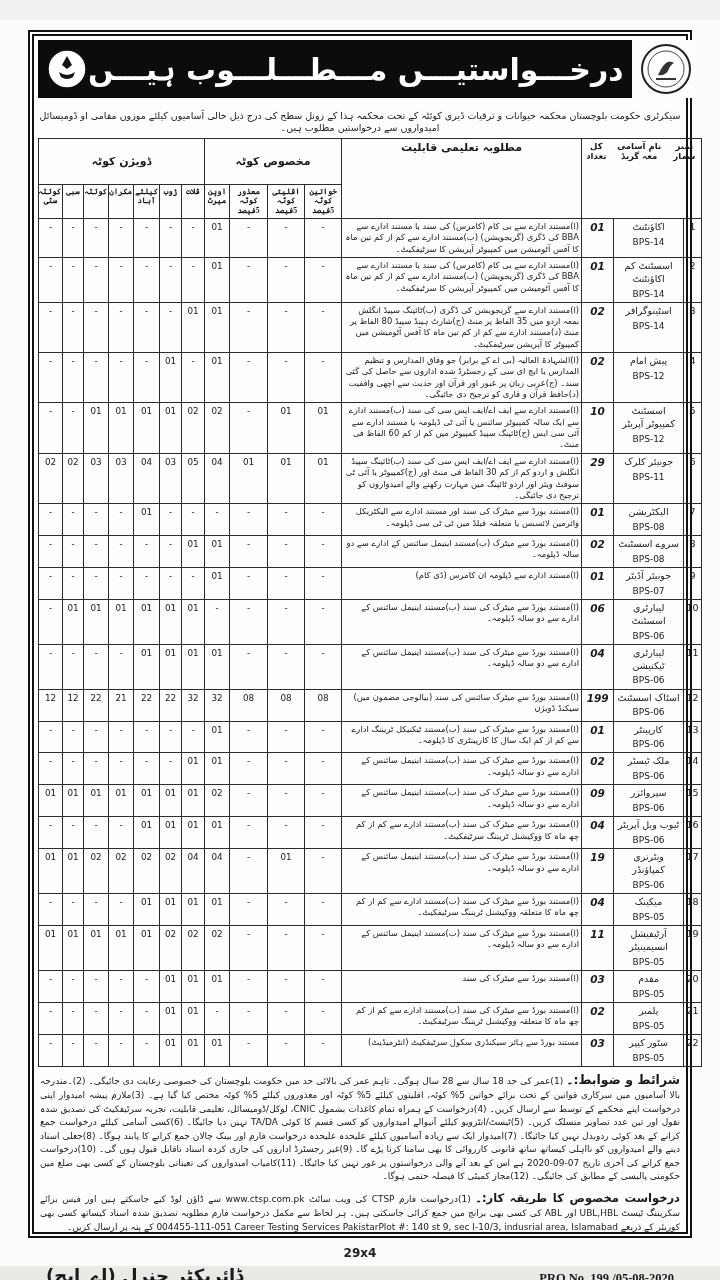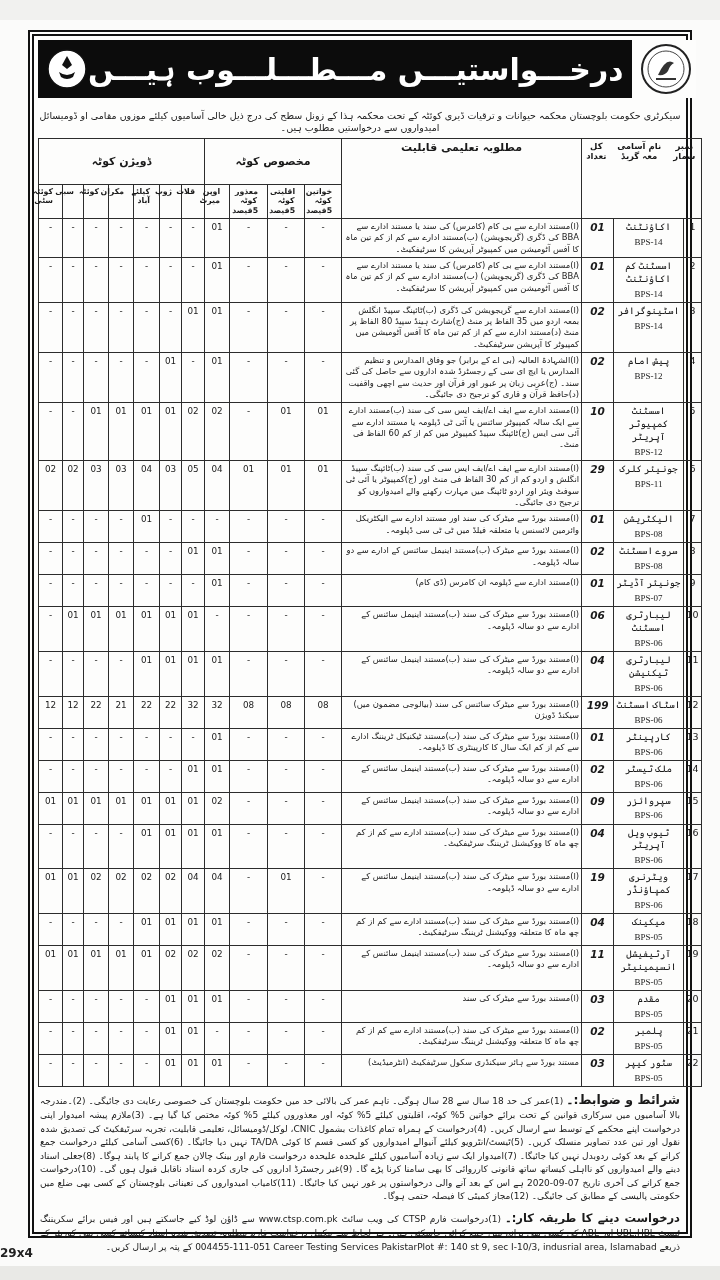--- a/index.html
+++ b/index.html
@@ -35,23 +35,23 @@
   
   table.vac {
     width:calc(100% - 8px); margin:0 4px; border-collapse:collapse; table-layout:fixed;
   }
   .vac th, .vac td { border:1px solid #2c2c2c; padding:2px 2px; vertical-align:top; }
   .vac th { font-size:8.5px; font-weight:bold; }
   th.top-left-merged { vertical-align:top; }
   .tri-head { display:flex; direction:rtl; justify-content:space-between; font-size:8.5px; gap:2px; }
   th.qual-head { font-size:11px; vertical-align:top; }
   th.group-head { font-size:11px; padding:16px; }
-  th.sub { font-size:7.8px; font-weight:bold; direction:rtl; text-align:center; vertical-align:top; padding:2px 9px; line-height:1.25; }
+  th.sub { font-size:7.8px; font-weight:bold; direction:rtl; text-align:center; vertical-align:top; padding:2px 1px; line-height:1.25;font-family:Liberation Serif, serif; }
   td.serial { text-align:center; font-size:9.5px; }
-  td.post-cell { text-align:center; direction:rtl; font-size:9.5px; line-height:1.35;font-family:Liberation Serif, serif; }
+  td.post-cell { text-align:center; direction:rtl; font-size:9.5px; line-height:1.35; }
   td.post-cell .grade { font-size:9px; margin-top:2px; direction:ltr; }
   td.total { text-align:center; font-weight:bold; font-style:italic; font-size:10.5px; }
   td.qual { direction:rtl; text-align:right; font-size:8.4px; line-height:1.35; }
   td.quota { text-align:center; font-size:8.8px; padding:3px 0; }
   
   .terms, .procedure {
     direction:rtl; text-align:justify; font-size:9px; line-height:1.5; padding:4px 6px 2px 6px;
   }
   .terms b { font-size:12.5px; }
   .procedure b { font-size:11.5px; }
@@ -65,21 +65,21 @@
     margin:3px 4px 4px 4px; margin-top:auto; background:#6e6e6e; border:5px solid #7f1d1d;
     color:#fff; height:36px; display:flex; align-items:center; justify-content:center;
     gap:16px; font-size:16px; font-weight:bold; font-family:"Liberation Serif", serif;
   }
   .social .handle { display:flex; align-items:center; gap:5px; }
   .fb-box {
     display:inline-flex; width:17px; height:17px; background:#fff; color:#5e5e5e;
     align-items:center; justify-content:center; font-size:14px; font-weight:bold;
     font-family:"Liberation Serif", serif;
   }
-  .caption { position:absolute; left:0; top:1246px; width:720px; font-size:12px; font-weight:bold; color:#222; }
+  .caption { position:absolute; left:0; top:1246px; width:720px; text-align:center; font-size:12px; font-weight:bold; color:#222; }
   .topstrip { position:absolute; left:0; top:0; width:720px; height:20px; background:#f1f1ef; }
 </style>
 </head>
 <body>
 
 <div class="topstrip"></div>
 <div class="paper"></div>
 
 <div class="ad">
   <div class="ad-inner">
@@ -618,21 +618,21 @@
           </tr>
         </tbody>
     </table>
 
     <div class="terms">
       <b>شرائط و ضوابط:۔</b>
       <span>(1)عمر کی حد 18 سال سے 28 سال ہوگی۔ تاہم عمر کی بالائی حد میں حکومت بلوچستان کی خصوصی رعایت دی جائیگی۔ (2)۔مندرجہ بالا آسامیوں میں سرکاری قوانین کے تحت برائے خواتین 5% کوٹہ، اقلیتوں کیلئے 5% کوٹہ اور معذوروں کیلئے 5% کوٹہ مختص کیا گیا ہے۔ (3)ملازم پیشہ امیدوار اپنی درخواست اپنے محکمے کے توسط سے ارسال کریں۔ (4)درخواست کے ہمراہ تمام کاغذات بشمول CNIC، لوکل/ڈومیسائل، تعلیمی قابلیت، تجربہ سرٹیفکیٹ کی تصدیق شدہ نقول اور تین عدد تصاویر منسلک کریں۔ (5)ٹیسٹ/انٹرویو کیلئے آنیوالے امیدواروں کو کسی قسم کا کوئی TA/DA نہیں دیا جائیگا۔ (6)کسی آسامی کیلئے درخواست جمع کرانے کے بعد کوئی ردوبدل نہیں کیا جائیگا۔ (7)امیدوار ایک سے زیادہ آسامیوں کیلئے علیحدہ علیحدہ درخواست فارم اور بینک چالان جمع کرانے کا پابند ہوگا۔ (8)جعلی اسناد دینے والے امیدواروں کو نااہلی کیساتھ ساتھ قانونی کارروائی کا بھی سامنا کرنا پڑے گا۔ (9)غیر رجسٹرڈ اداروں کی جاری کردہ اسناد ناقابل قبول ہوں گی۔ (10)درخواست جمع کرانے کی آخری تاریخ 07-09-2020 ہے اس کے بعد آنے والی درخواستوں پر غور نہیں کیا جائیگا۔ (11)کامیاب امیدواروں کی تعیناتی بلوچستان کے کسی بھی ضلع میں حکومتی پالیسی کے مطابق کی جائیگی۔ (12)مجاز کمیٹی کا فیصلہ حتمی ہوگا۔</span>
     </div>
 
     <div class="procedure">
-      <b>درخواست دینے کا طریقہ کار:۔</b>
+      <b>درخواست مخصوص کا طریقہ کار:۔</b>
       <span>(1)درخواست فارم CTSP کی ویب سائٹ www.ctsp.com.pk سے ڈاؤن لوڈ کیے جاسکتے ہیں اور فیس برائے سکریننگ ٹیسٹ UBL,HBL اور ABL کی کسی بھی برانچ میں جمع کرائی جاسکتی ہیں۔ ہر لحاظ سے مکمل درخواست فارم مطلوبہ تصدیق شدہ اسناد کیساتھ کسی بھی کوریئر کے ذریعے</span>
       <span dir="ltr">Career Testing Services PakistarPlot #: 140 st 9, sec I-10/3, indusrial area, Islamabad</span>
       <span>051-111-004455 کے پتہ پر ارسال کریں۔</span>
     </div>
 
     <div class="sig-row">
       <div class="sig-block">
         <div class="sig-name">ڈائریکٹر جنرل (اے۔ایچ)</div>
       </div>
       <div class="prq">PRQ No. 199 /05-08-2020</div>

